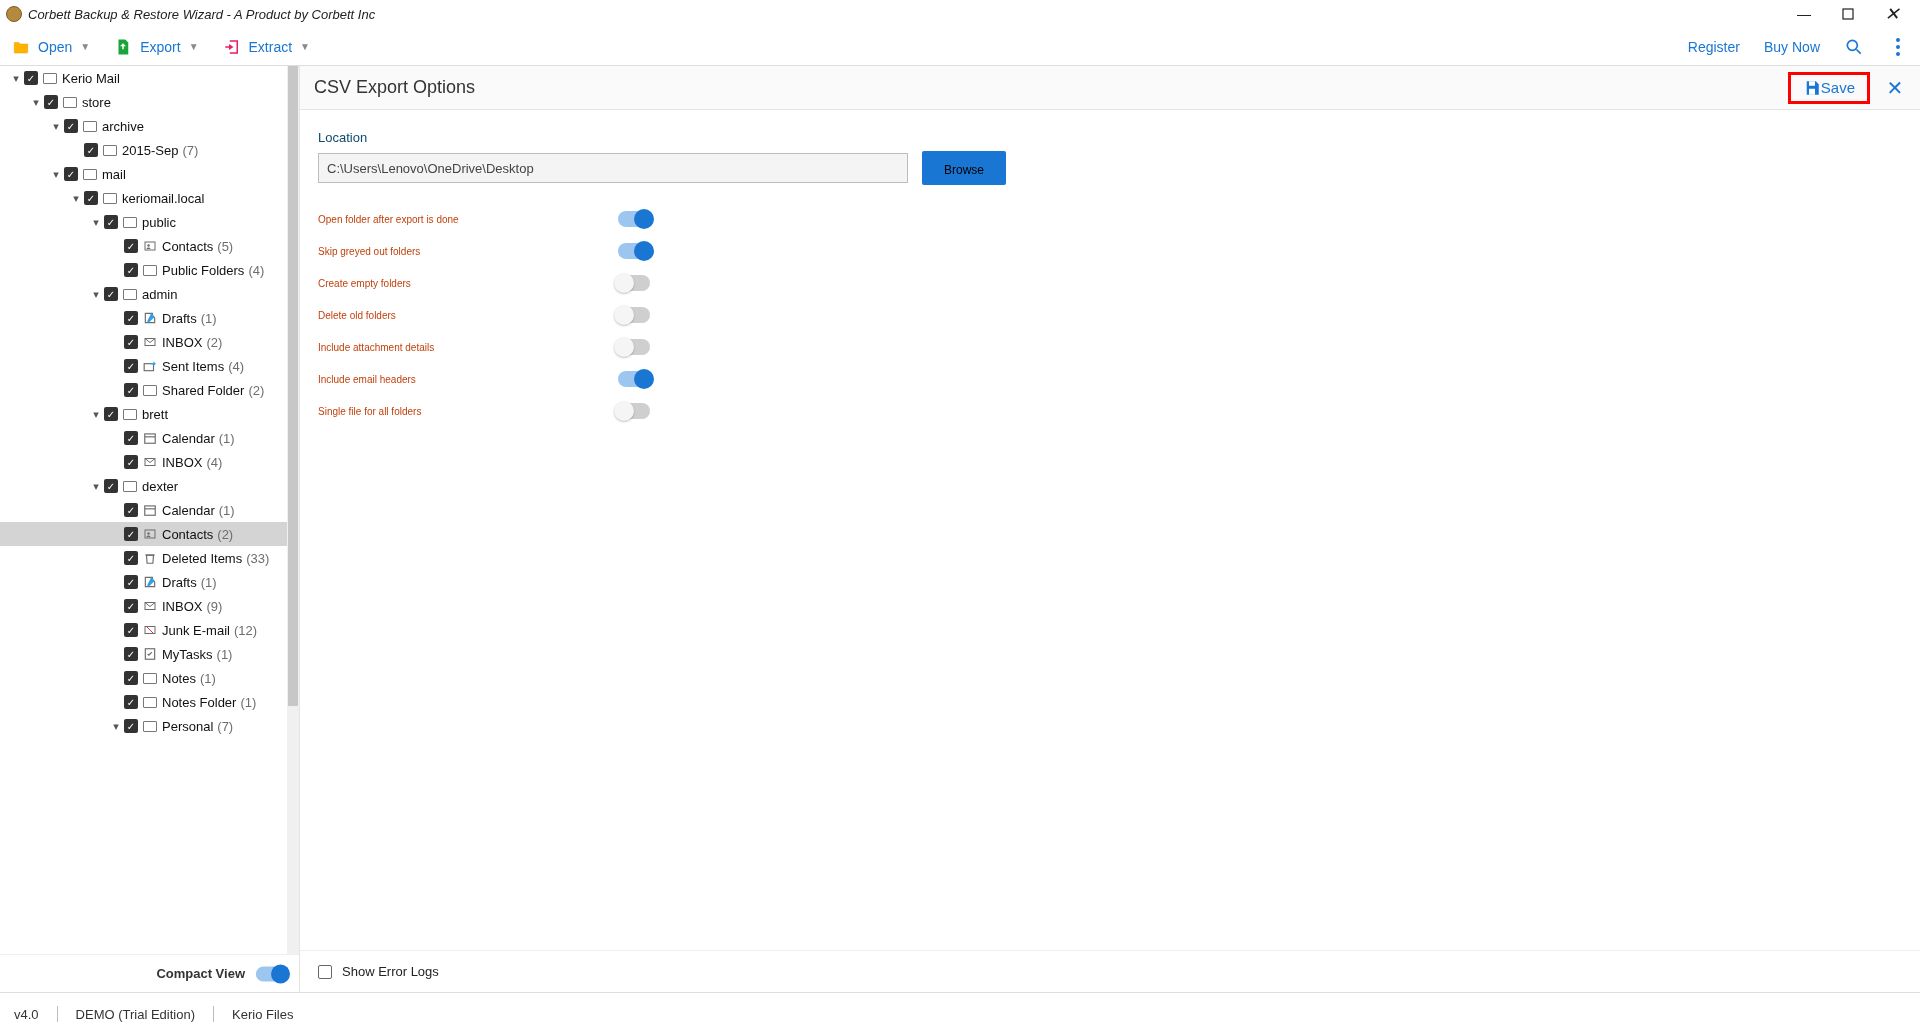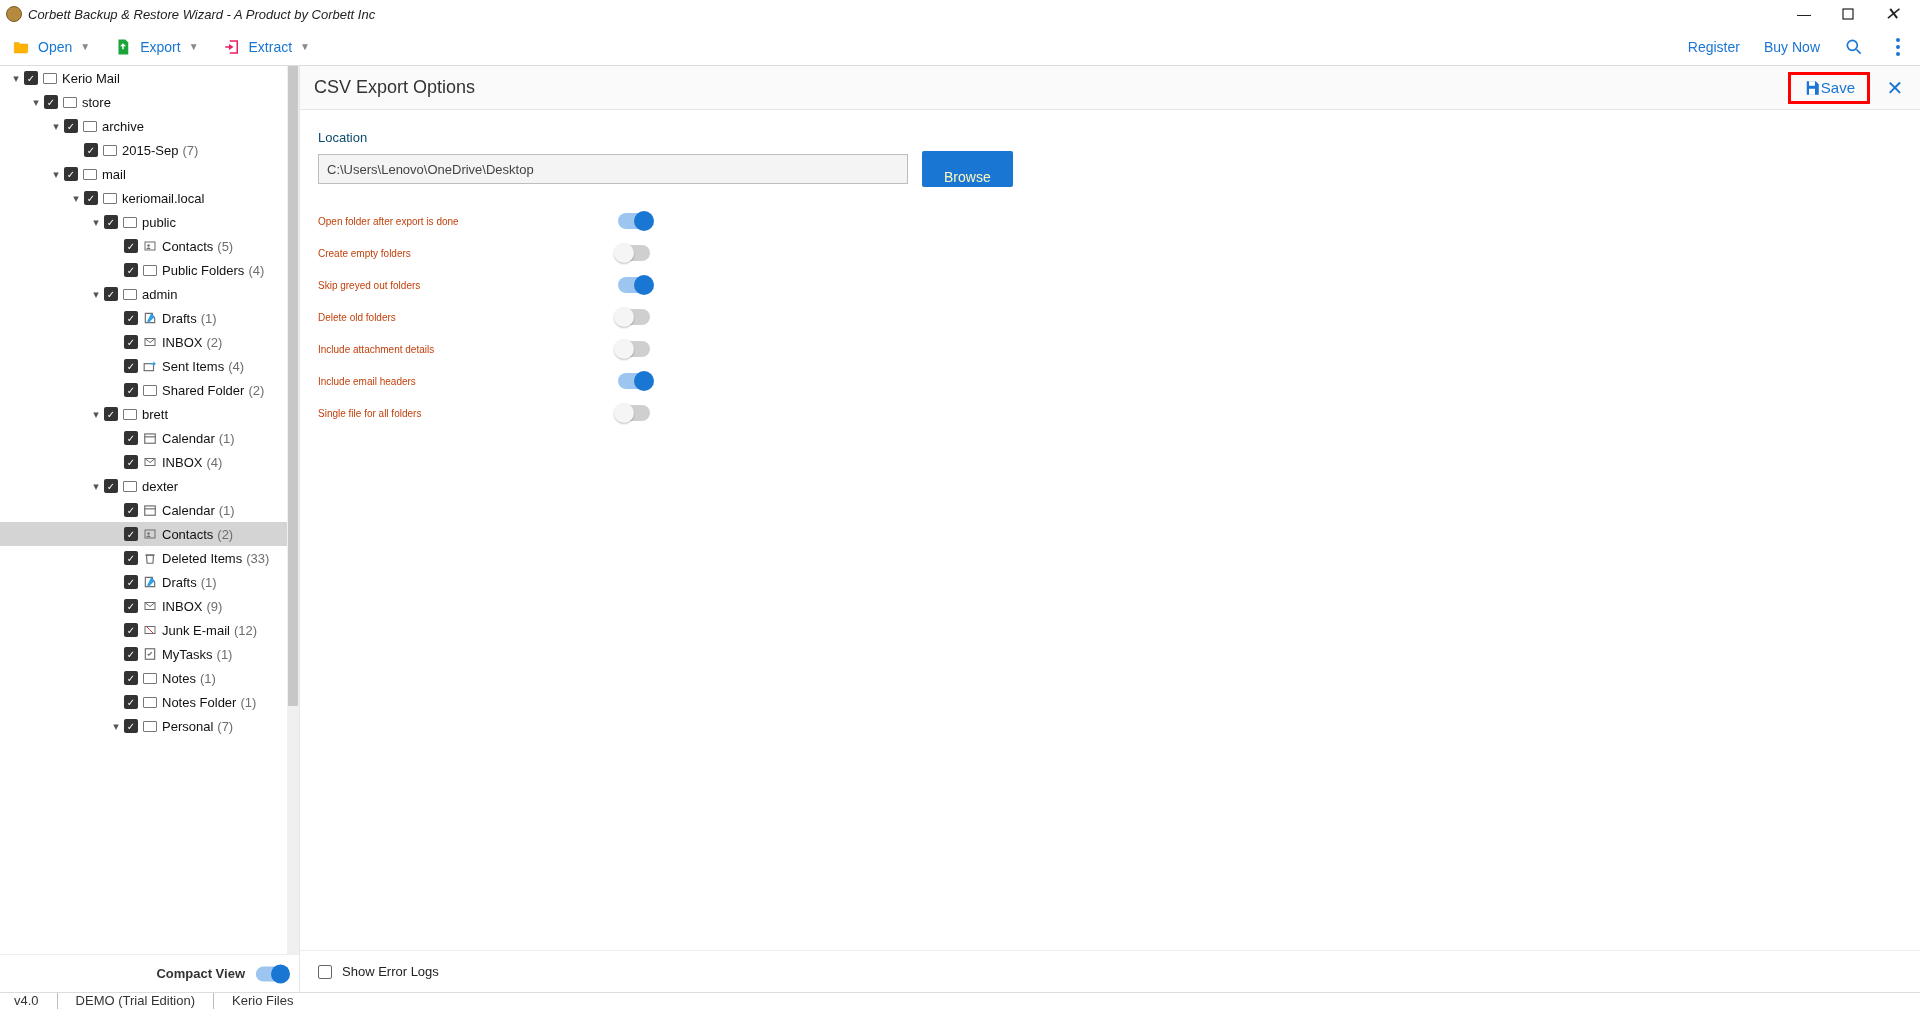--- a/index.html
+++ b/index.html
@@ -40,33 +40,33 @@
   .content { flex:1; display:flex; flex-direction:column; }
   .panel-head { height:44px; border-bottom:1px solid #e5e5e5; background:#fafafa; display:flex; align-items:center; padding:0 14px; }
   .panel-title { font-size:18px; color:#333; }
   .head-spacer { flex:1; }
   .save-box { border:3px solid #ff0000; padding:4px 12px; display:flex; align-items:center; gap:0; color:#1976d2; font-size:15px; font-weight:500; cursor:pointer; }
   .close-x { margin-left:14px; width:22px; height:22px; display:flex; align-items:center; justify-content:center; color:#1976d2; font-size:20px; cursor:pointer; }
   .panel-body { padding:20px 18px 8px 18px; flex:1; }
   .field-label { font-size:13px; color:#0c4a6e; margin-bottom:6px; display:block; }
   .loc-row { display:flex; align-items:center; gap:14px; margin-bottom:18px; }
   .loc-input { width:590px; height:30px; border:1px solid #bdbdbd; background:#f4f4f4; padding:0 8px; font-size:13px; color:#444; }
-  .browse-btn { background:#1976d2; color:#fef9c3; border:none; height:34px; padding:18px 22px; font-size:14px; border-radius:2px; cursor:pointer; font-weight:500; }
+  .browse-btn { background:#1976d2; color:#000000; border:none; height:34px; padding:12px 22px; font-size:12px; border-radius:2px; cursor:pointer; font-weight:500; }
   .opt-row { display:flex; align-items:center; height:32px; }
   .opt-label { width:300px; font-size:10px; color:#c2410c; }
   .toggle { width:32px; height:16px; border-radius:8px; position:relative; }
   .toggle.on { background:#9cc6f0; }
   .toggle.off { background:#cfcfcf; }
   .toggle .knob { position:absolute; top:-2px; width:20px; height:20px; border-radius:50%; }
   .toggle.on .knob { right:-4px; background:#1976d2; }
   .toggle.off .knob { left:-4px; background:#f5f5f5; box-shadow:0 1px 2px rgba(0,0,0,0.25); }
   .panel-footer { height:42px; border-top:1px solid #eee; display:flex; align-items:center; padding:0 18px; }
   .sq-check { width:14px; height:14px; border:1.5px solid #666; border-radius:2px; margin-right:10px; }
   
-  .status { height:30px; border-top:1px solid #ddd; display:flex; align-items:flex-start; gap:18px; padding:0 14px; color:#333; font-size:13px; position:absolute; bottom:0; left:0; right:0; background:#fff; }
+  .status { height:30px; border-top:1px solid #ddd; display:flex; align-items:flex-end; gap:18px; padding:0 14px; color:#333; font-size:13px; position:absolute; bottom:0; left:0; right:0; background:#fff; }
   .status .sep { width:1px; height:16px; background:#bbb; }
   
   svg { display:block; }
 </style>
 </head>
 <body>
 
 <div class="titlebar">
   <span class="app-icon"></span>
   <span class="title">Corbett Backup &amp; Restore Wizard - A Product by Corbett Inc</span>
@@ -449,28 +449,28 @@
         <button class="browse-btn">Browse</button>
       </div>
       <div id="opts">
           <div class="opt-row">
             <span class="opt-label">Open folder after export is done</span>
             <div class="toggle on">
               <div class="knob"></div>
             </div>
           </div>
           <div class="opt-row">
+            <span class="opt-label">Skip greyed out folders</span>
+            <div class="toggle on">
+              <div class="knob"></div>
+            </div>
+          </div>
+          <div class="opt-row">
             <span class="opt-label">Create empty folders</span>
             <div class="toggle off">
-              <div class="knob"></div>
-            </div>
-          </div>
-          <div class="opt-row">
-            <span class="opt-label">Skip greyed out folders</span>
-            <div class="toggle on">
               <div class="knob"></div>
             </div>
           </div>
           <div class="opt-row">
             <span class="opt-label">Delete old folders</span>
             <div class="toggle off">
               <div class="knob"></div>
             </div>
           </div>
           <div class="opt-row">

